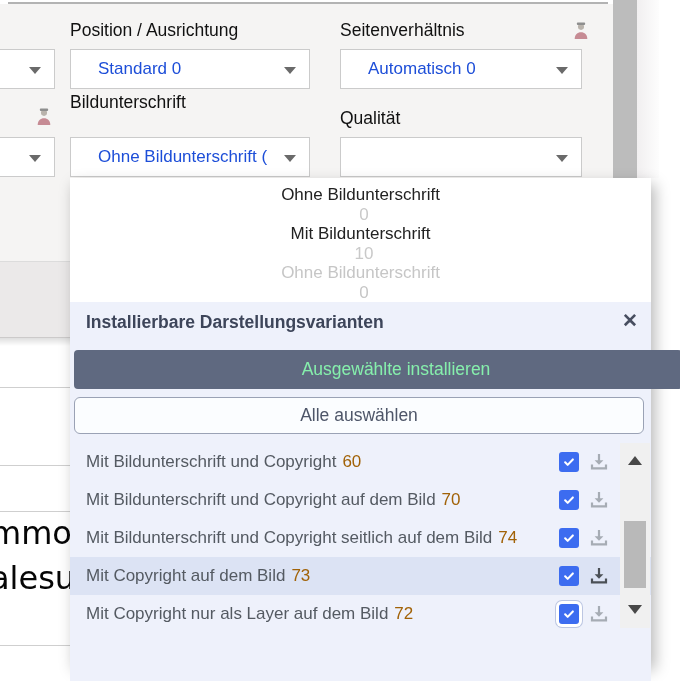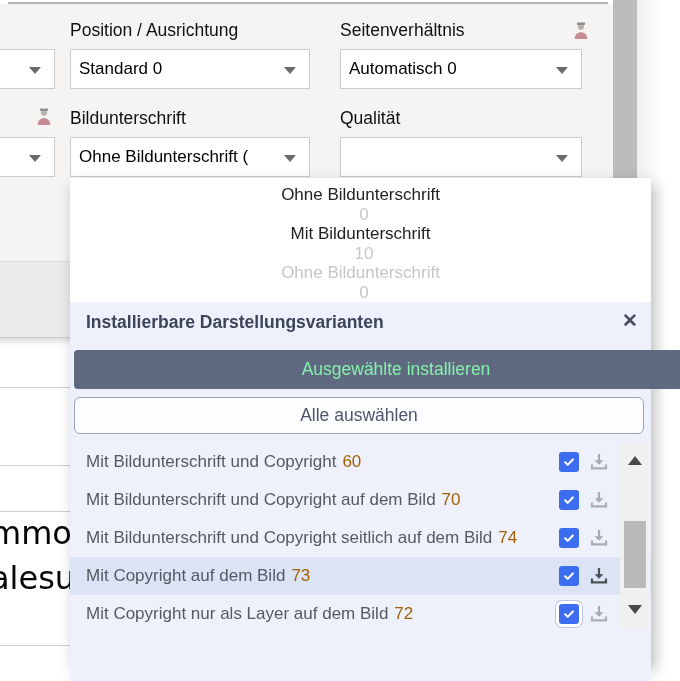--- a/index.html
+++ b/index.html
@@ -13,21 +13,21 @@
   .right-scroll-strip{left:613px;top:0;width:24px;height:178px;background:#bcbcbc;}
   .right-band{left:637px;top:0;width:22px;height:178px;background:linear-gradient(to right,#f1eff0,#fdfdfd);}
   .gray-band{left:0;top:261px;width:613px;height:76px;background:#ebe9e9;border-top:1px solid #dcdcdc;}
   .band-shadow{left:0;top:337px;width:613px;height:9px;background:linear-gradient(to bottom,rgba(0,0,0,0.14),rgba(0,0,0,0));}
   .bg-line{height:1px;background:#cfcfcf;width:70px;left:0;}
   .bg-text{left:-10px;color:#060606;font-family:"DejaVu Sans",sans-serif;font-size:32px;white-space:nowrap;}
 
   
   .field-label{font-size:17.5px;color:#111;white-space:nowrap;}
   .select{background:#fff;border:1px solid #cbcbcb;height:40px;box-sizing:border-box;}
-  .select .val{position:absolute;left:8px;top:9px;font-size:17px;color:#000000;white-space:nowrap;overflow:hidden;max-width:200px;}
+  .select .val{position:absolute;left:27px;top:9px;font-size:17px;color:#1d4ed8;white-space:nowrap;overflow:hidden;max-width:200px;}
   .chev{position:absolute;right:13px;top:17px;width:0;height:0;border-left:6px solid transparent;border-right:6px solid transparent;border-top:7px solid #6a6a6a;}
   .avatar{width:18px;height:20px;}
 
   
   .popup{left:70px;top:178px;width:581px;height:486px;background:#fff;box-shadow:4px 6px 14px rgba(0,0,0,0.28);}
   .opt{position:relative;height:39px;display:flex;align-items:center;padding:0 16px;font-size:17px;color:#222;flex-direction:column;}
   .opt .cnt{color:#c9c9c9;margin-left:7px;}
   .opt.disabled{color:#c6c6c6;}
   .opt.disabled .cnt{color:#c6c6c6;}
 
@@ -94,21 +94,21 @@
   <div class="abs select" style="left:340px;top:49px;width:242px;">
     <span class="val">Automatisch 0</span>
     <span class="chev"></span>
   </div>
 
   <svg class="abs avatar" style="left:35px;top:106px;" viewBox="0 0 20 22">
     <path d="M3 21c0-5 3-7.5 7-7.5s7 2.5 7 7.5z" fill="#c68b94"></path>
     <circle cx="10" cy="7.5" r="3.4" fill="#b9b3ac"></circle>
     <rect x="5.4" y="2.6" width="9.2" height="2.8" rx="1" fill="#8e8e8e"></rect>
   </svg>
-  <div class="abs field-label" style="left:70px;top:108px;">Bildunterschrift</div>
+  <div class="abs field-label" style="left:70px;top:92px;">Bildunterschrift</div>
   <div class="abs field-label" style="left:340px;top:108px;">Qualität</div>
 
   <div class="abs select" style="left:-16px;top:137px;width:71px;">
     <span class="chev"></span>
   </div>
   <div class="abs select" style="left:70px;top:137px;width:240px;">
     <span class="val">Ohne Bildunterschrift (</span>
     <span class="chev"></span>
   </div>
   <div class="abs select" style="left:340px;top:137px;width:242px;">

